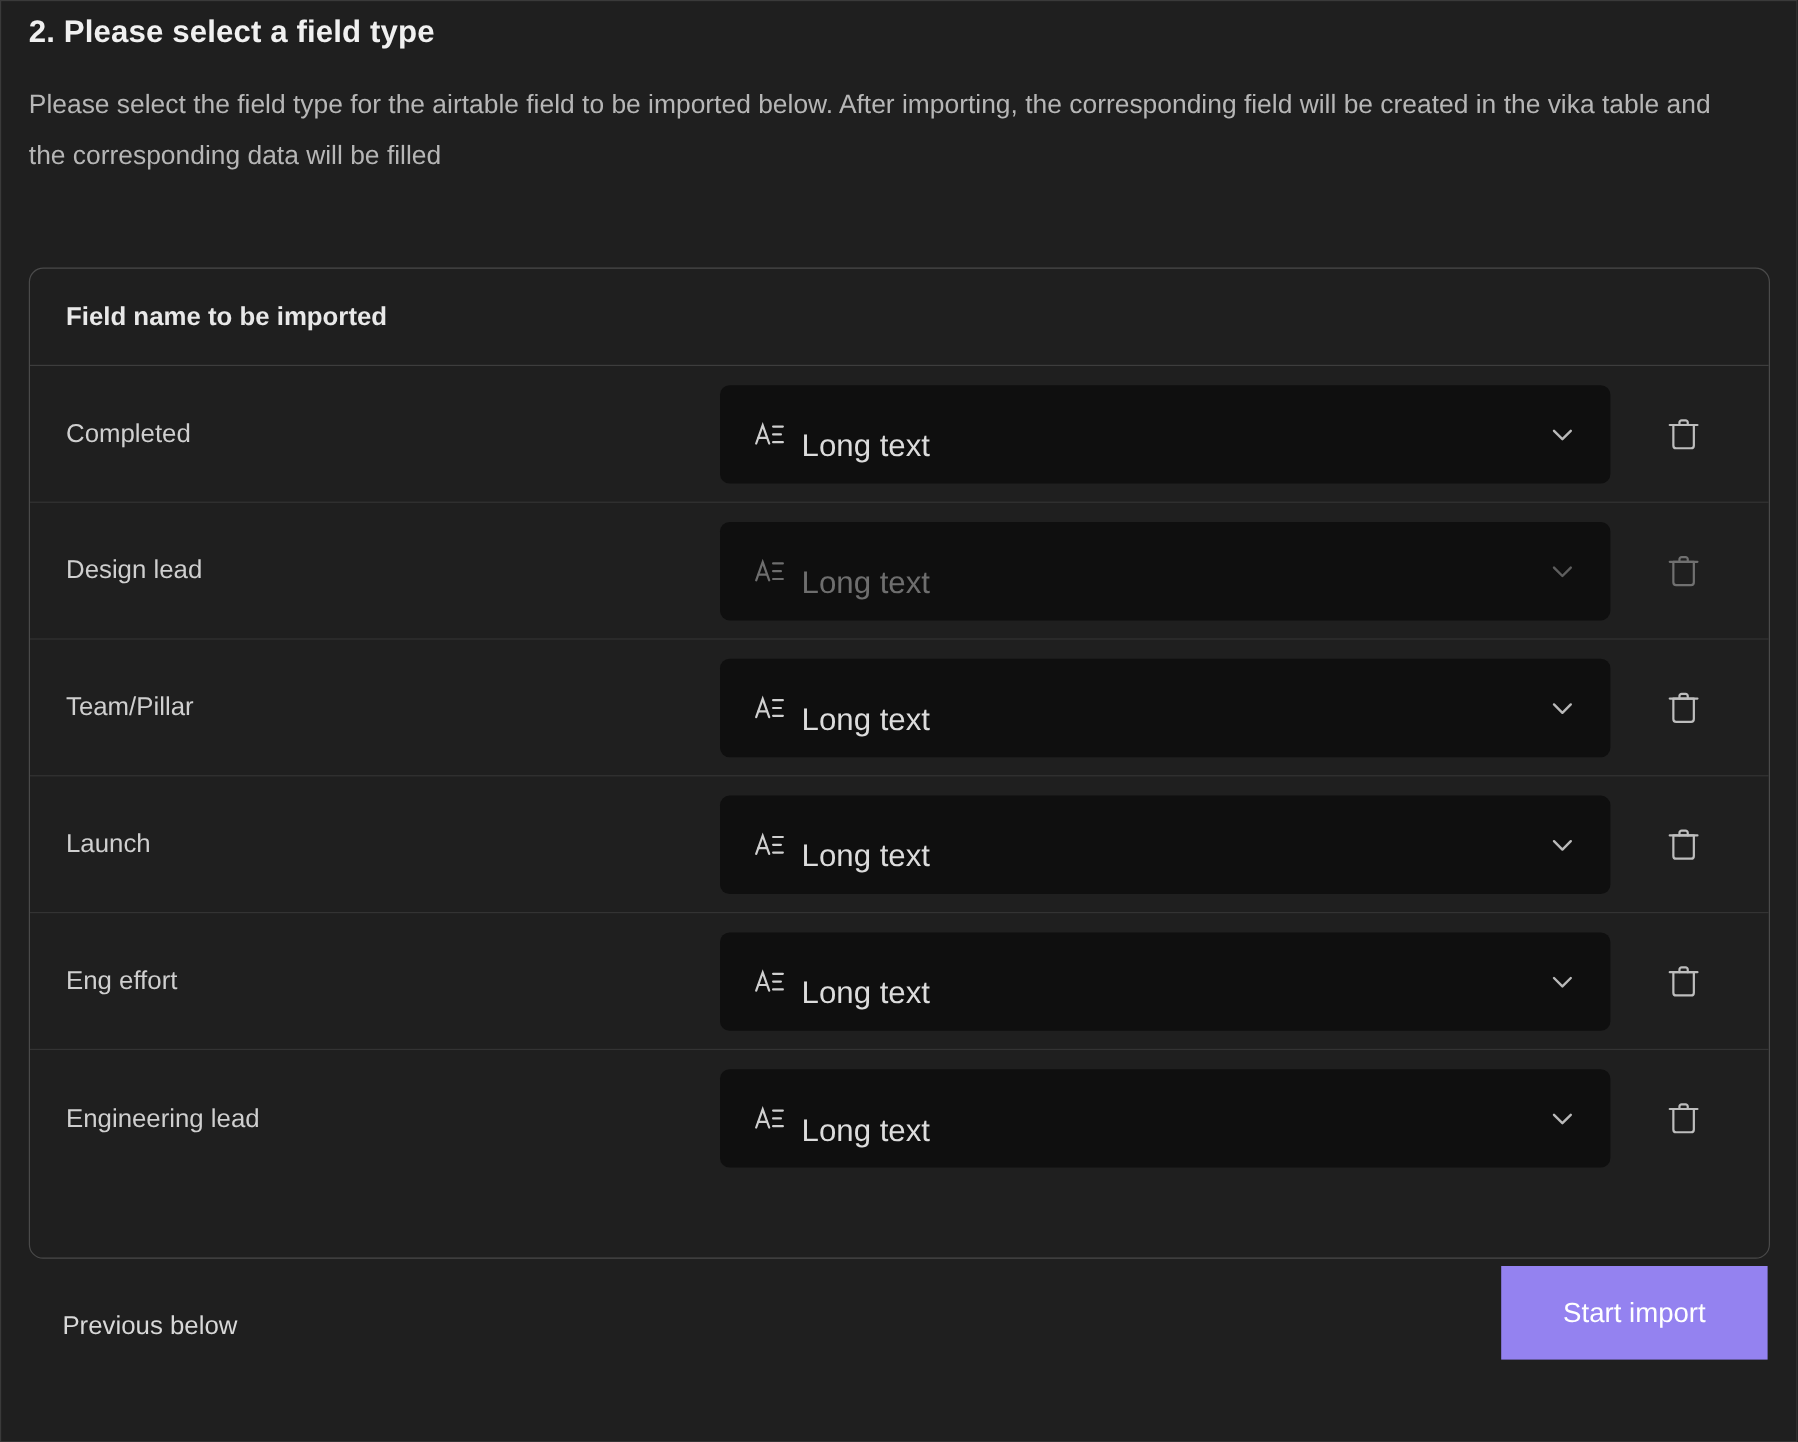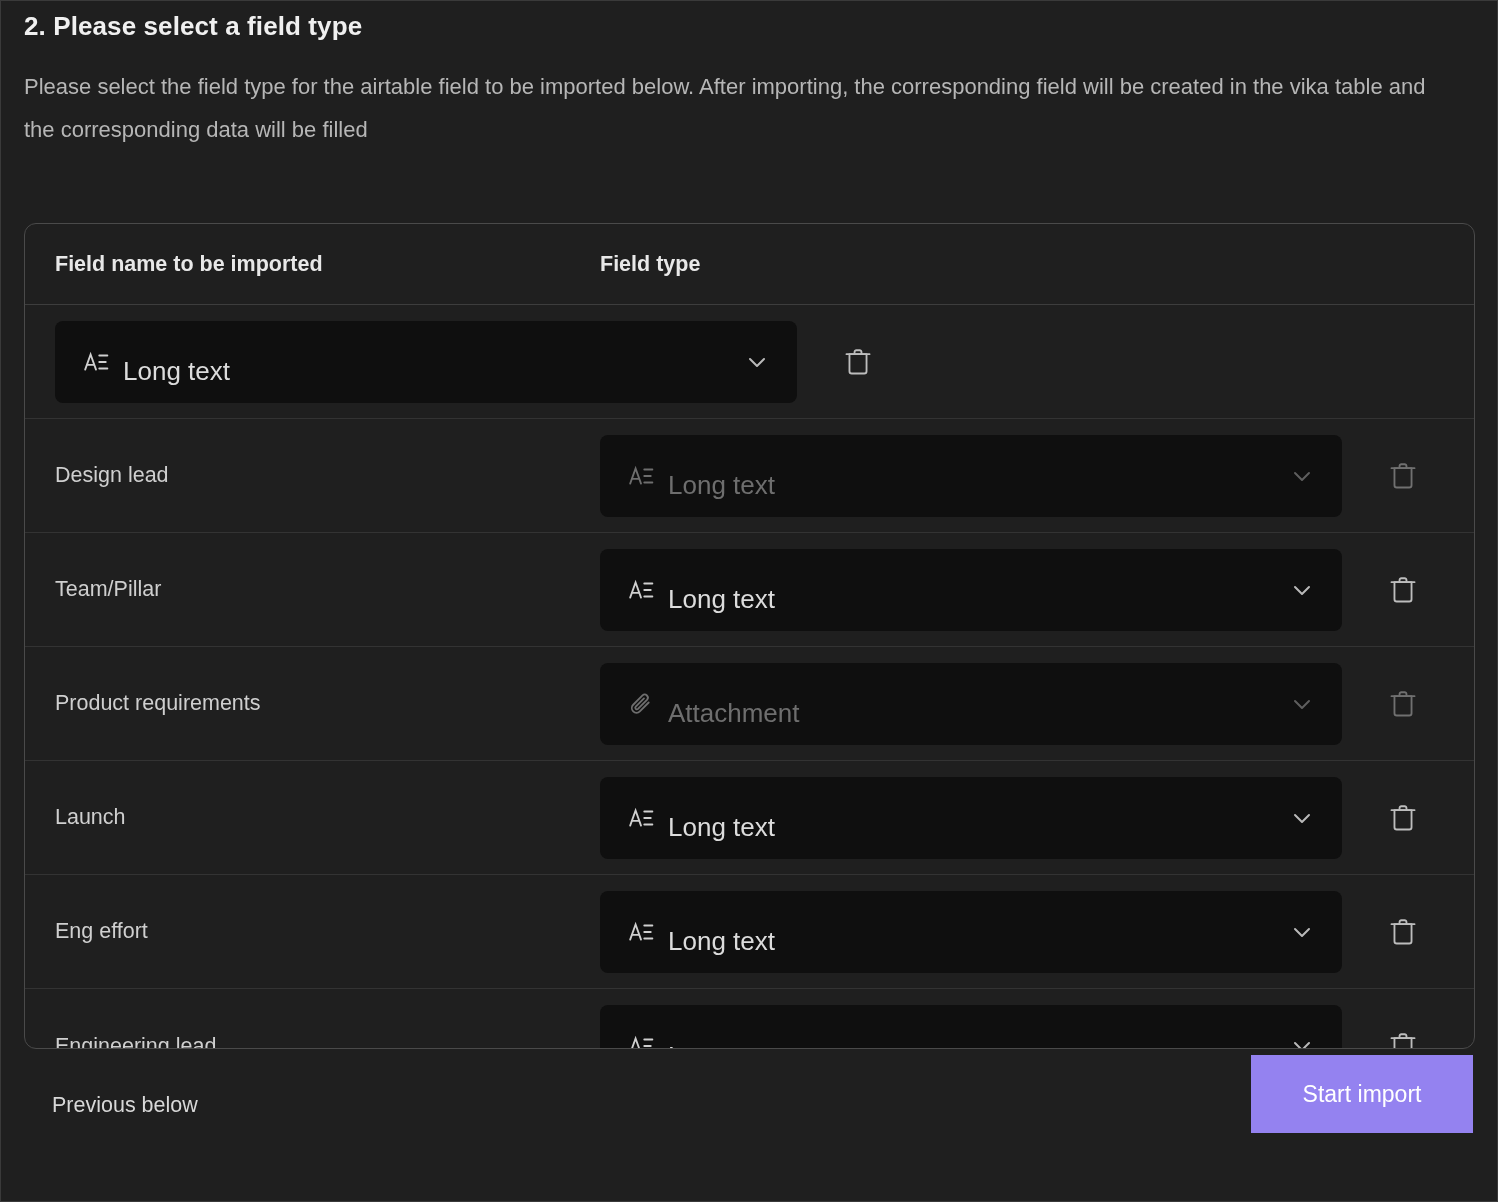--- a/index.html
+++ b/index.html
@@ -174,25 +174,25 @@
 
 <div class="page" style="background: rgb(31, 31, 31);">
 
   <div class="step-title">2. Please select a field type</div>
   <div class="step-desc">Please select the field type for the airtable field to be imported below. After importing, the corresponding field will be created in the vika table and the corresponding data will be filled</div>
 
   <div class="table-card">
 
     <div class="table-head">
       <div class="th th-name">Field name to be imported</div>
-      <div class="th th-type">Field type</div>
     </div>
 
     <div class="table-body" id="table-body">
         <div class="row">
+          <div class="cell-name">Completed</div>
           <div class="select">
             <svg class="sel-icon" viewBox="0 0 24 24" fill="none" stroke="#cfcfcf" stroke-width="1.7" stroke-linecap="round">
               <path d="M2 19 L7 5 L12 19"></path>
               <line x1="3.8" y1="14.6" x2="10.2" y2="14.6"></line>
               <line x1="15" y1="6" x2="22.5" y2="6"></line>
               <line x1="15" y1="12" x2="21" y2="12"></line>
               <line x1="15" y1="18" x2="22.5" y2="18"></line>
             </svg>
             <span class="sel-label">Long text</span>
             <svg class="chevron" viewBox="0 0 24 24" fill="none" stroke="#b9b9b9" stroke-width="2" stroke-linecap="round" stroke-linejoin="round">
@@ -240,39 +240,20 @@
               <line x1="15" y1="12" x2="21" y2="12"></line>
               <line x1="15" y1="18" x2="22.5" y2="18"></line>
             </svg>
             <span class="sel-label">Long text</span>
             <svg class="chevron" viewBox="0 0 24 24" fill="none" stroke="#b9b9b9" stroke-width="2" stroke-linecap="round" stroke-linejoin="round">
               <path d="M5 9 L12 16 L19 9"></path>
             </svg>
           </div>
           <button class="trash-btn">
             <svg viewBox="0 0 24 26" fill="none" stroke="#bdbdbd" stroke-width="1.6" stroke-linecap="round" stroke-linejoin="round">
-              <line x1="2" y1="6.2" x2="22" y2="6.2"></line>
-              <path d="M9 6.2 V4.4 a1.6 1.6 0 0 1 1.6-1.6 h2.8 A1.6 1.6 0 0 1 15 4.4 V6.2"></path>
-              <path d="M4.6 6.2 h14.8 V21 a2 2 0 0 1-2 2 H6.6 a2 2 0 0 1-2-2 Z"></path>
-            </svg>
-          </button>
-        </div>
-        <div class="row">
-          <div class="cell-name">Product requirements</div>
-          <div class="select dim">
-            <svg class="sel-icon" viewBox="0 0 24 24" fill="none" stroke="#6e6e6e" stroke-width="1.7" stroke-linecap="round" stroke-linejoin="round">
-              <path d="M19.1 10.6 L10.9 18.8 a4.3 4.3 0 0 1-6.1-6.1 l8.6-8.6 a2.9 2.9 0 0 1 4.1 4.1 l-8.3 8.3 a1.45 1.45 0 0 1-2.05-2.05 l7.6-7.6"></path>
-            </svg>
-            <span class="sel-label">Attachment</span>
-            <svg class="chevron" viewBox="0 0 24 24" fill="none" stroke="#5e5e5e" stroke-width="2" stroke-linecap="round" stroke-linejoin="round">
-              <path d="M5 9 L12 16 L19 9"></path>
-            </svg>
-          </div>
-          <button class="trash-btn dim">
-            <svg viewBox="0 0 24 26" fill="none" stroke="#707070" stroke-width="1.6" stroke-linecap="round" stroke-linejoin="round">
               <line x1="2" y1="6.2" x2="22" y2="6.2"></line>
               <path d="M9 6.2 V4.4 a1.6 1.6 0 0 1 1.6-1.6 h2.8 A1.6 1.6 0 0 1 15 4.4 V6.2"></path>
               <path d="M4.6 6.2 h14.8 V21 a2 2 0 0 1-2 2 H6.6 a2 2 0 0 1-2-2 Z"></path>
             </svg>
           </button>
         </div>
         <div class="row">
           <div class="cell-name">Launch</div>
           <div class="select">
             <svg class="sel-icon" viewBox="0 0 24 24" fill="none" stroke="#cfcfcf" stroke-width="1.7" stroke-linecap="round">

